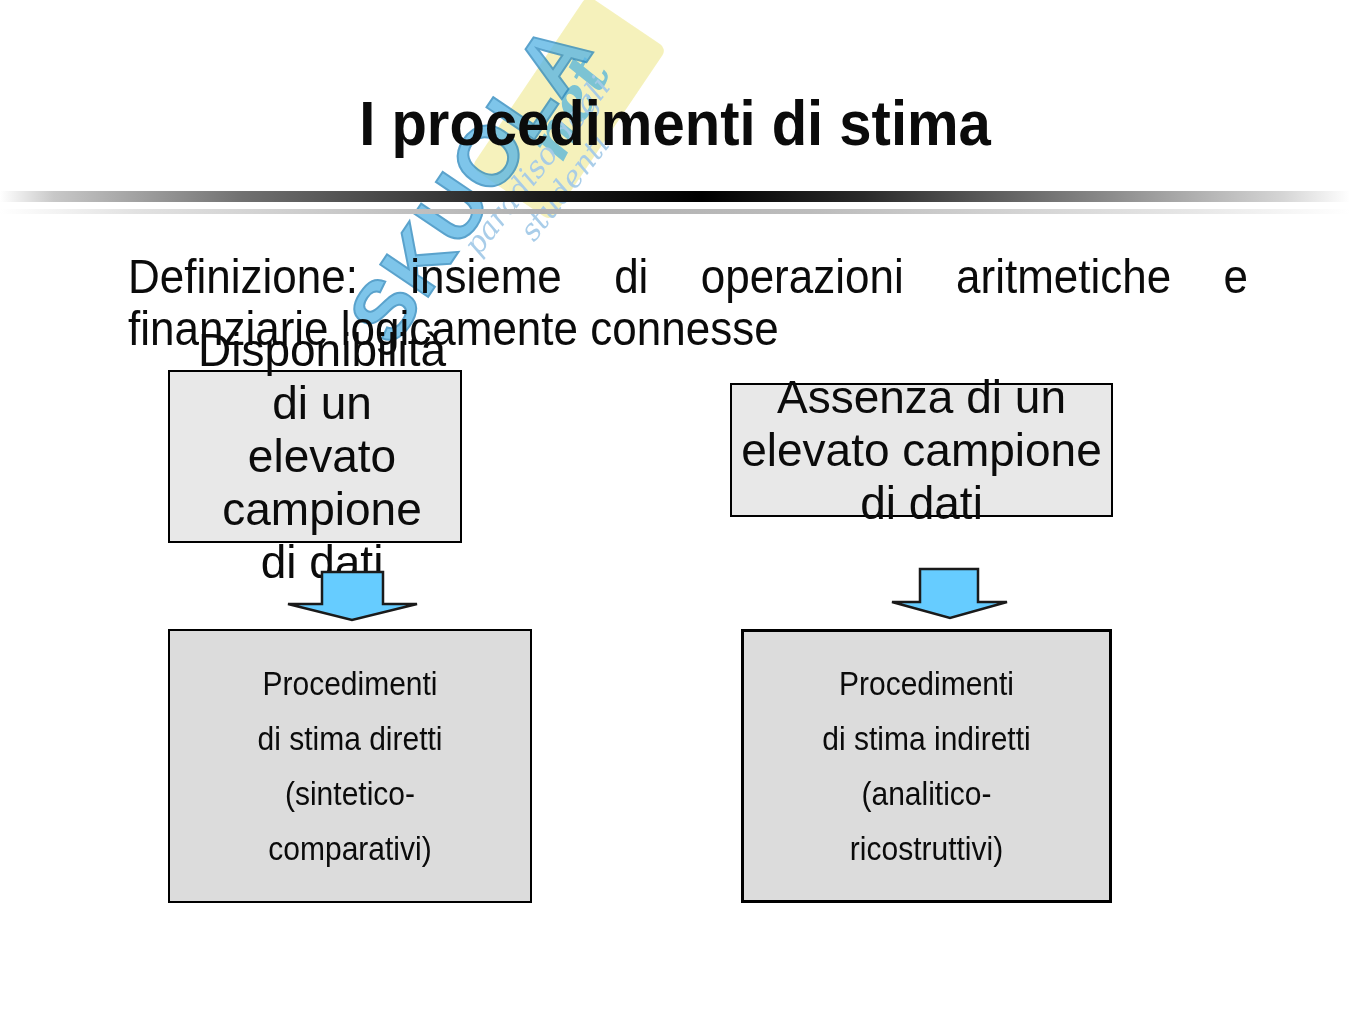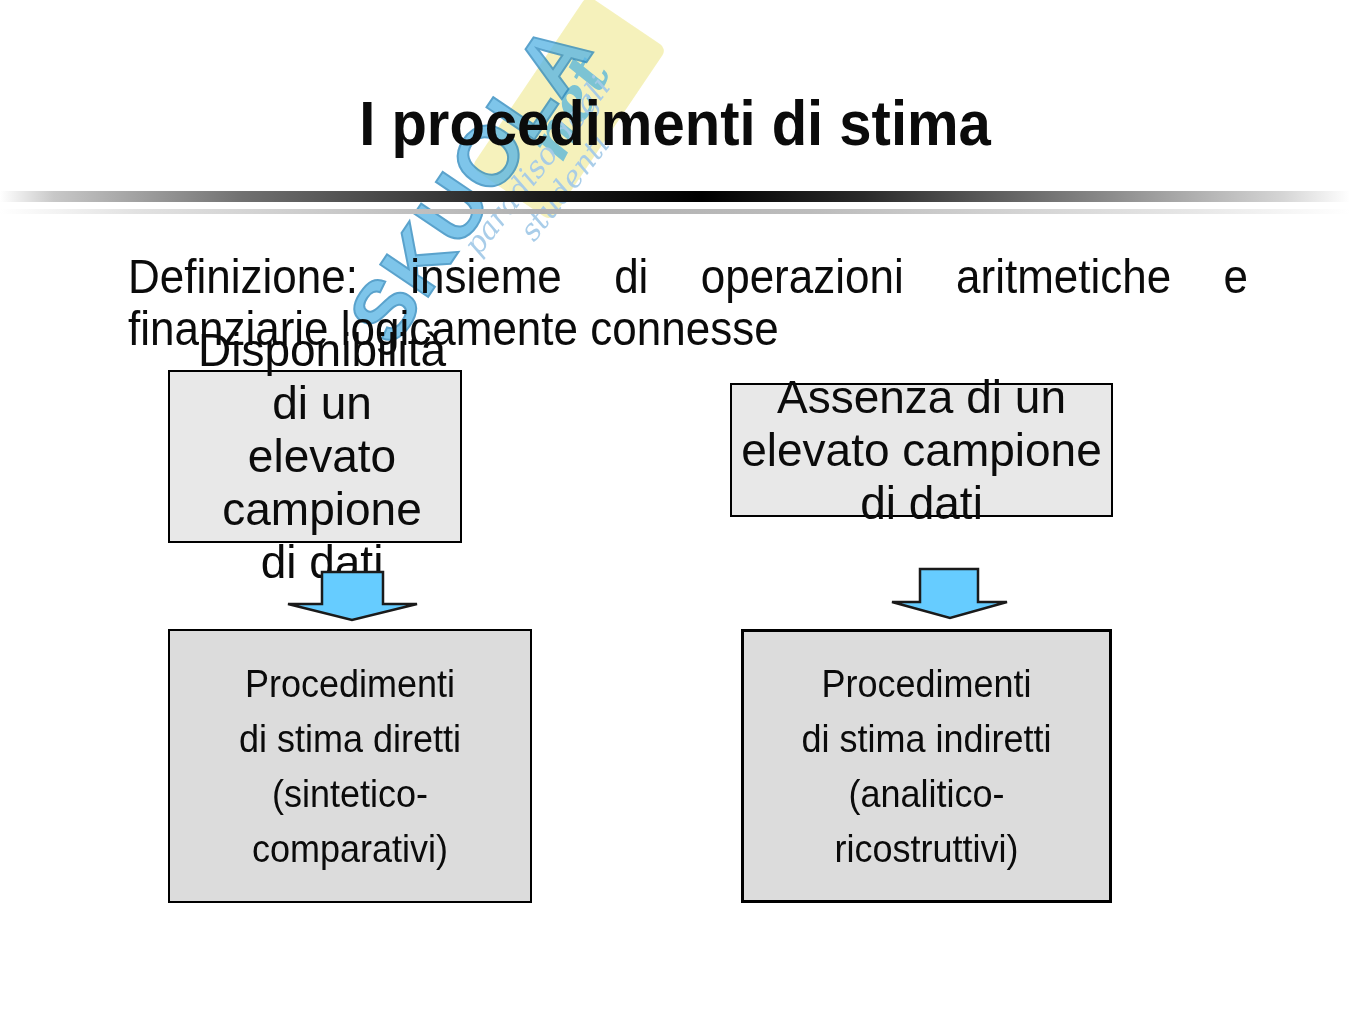--- a/index.html
+++ b/index.html
@@ -69,21 +69,21 @@
   
   .box {
     position: absolute; box-sizing: border-box; border: 2px solid #000;
     display: flex; flex-direction: column; align-items: center; justify-content: center;
     text-align: center; z-index: 2;
   }
   .condition-box { background: #e8e8e8; font-size: 46px; line-height: 53px; }
   .box-left-top  { left: 168px; top: 370px; width: 294px; height: 173px; padding-left: 14px; }
   .box-right-top { left: 730px; top: 383px; width: 383px; height: 134px; }
 
-  .result-box { background: #dcdcdc; font-size: 36px; line-height: 50px; }
+  .result-box { background: #dcdcdc; font-size: 30px; line-height: 50px; }
   .result-inner { transform: scaleY(1.1); transform-origin: 50% 50%; }
   .box-left-bottom  { left: 168px; top: 629px; width: 364px; height: 274px; }
   .box-right-bottom { left: 741px; top: 629px; width: 371px; height: 274px; border-width: 3px; }
   .box-line { display: block; }
 
   
   .arrow { position: absolute; z-index: 2; }
   .arrow-left  { left: 282px; top: 568px; }
   .arrow-right { left: 886px; top: 565px; }
   .arrow polygon { stroke: #1a1a1a; stroke-width: 2.5; stroke-linejoin: miter; }

